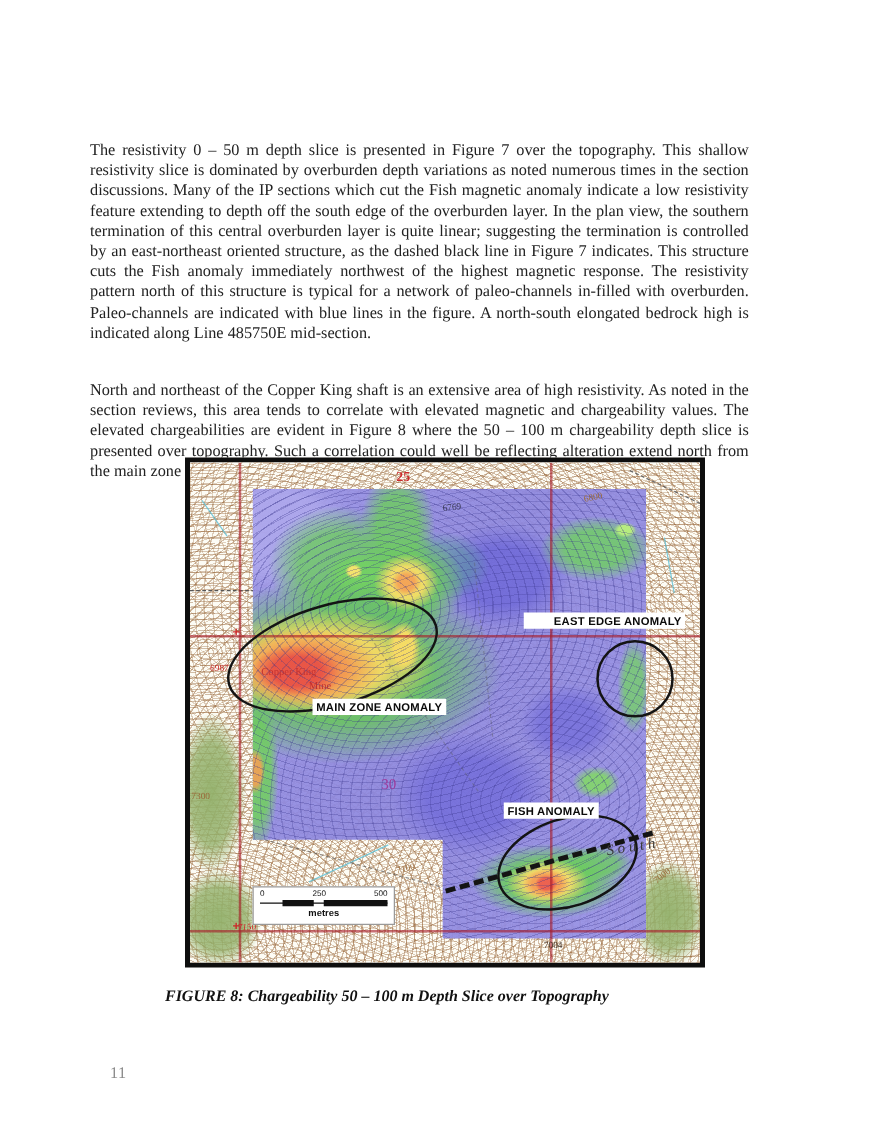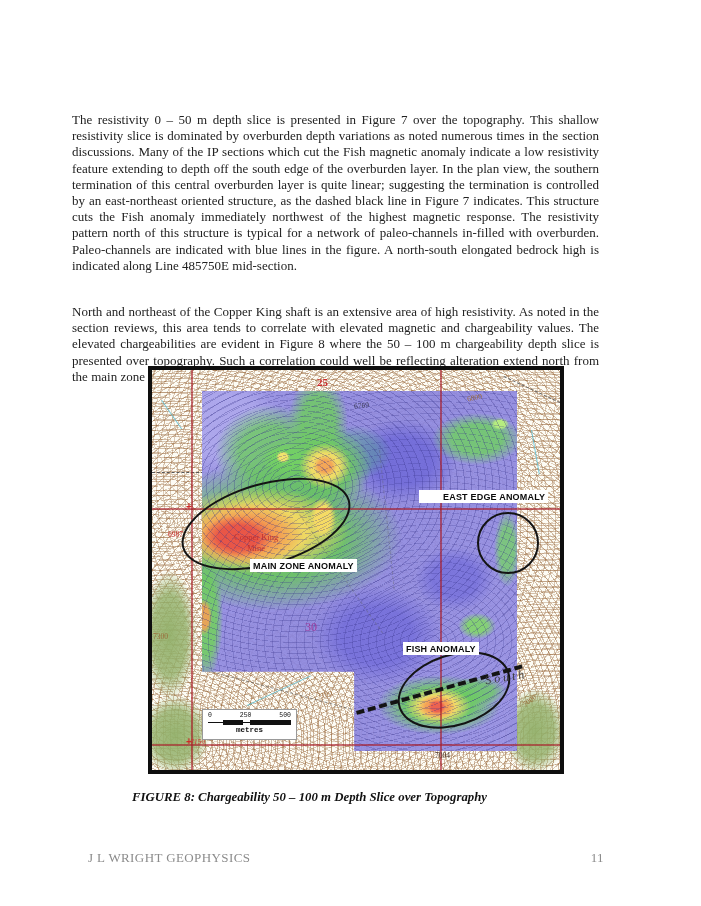--- a/index.html
+++ b/index.html
@@ -67,22 +67,22 @@
   .cross{color:#cc2a2a;font:bold 10px "Liberation Sans",sans-serif;}
   .ellipse{border:2.6px solid #141414;border-radius:50%;box-sizing:border-box;}
   .structline{border-top:4.5px dashed #141414;transform-origin:left top;}
   .anom-label{background:#ffffff;color:#0a0a0a;font:bold 9px "Liberation Sans",sans-serif;
               letter-spacing:.2px;padding:1.5px 3px;white-space:nowrap;}
   .elev{font-family:"Liberation Serif",serif;font-size:7.5px;white-space:nowrap;}
   .red-elev{color:#cc2a2a;}
   .brown-elev{color:#9a6a3a;}
   .south-label{font:italic 12px "Liberation Serif",serif;color:#3a3a3a;letter-spacing:3px;transform:rotate(-9deg);}
   .ck{color:#c03030;font-size:8.5px;font-family:"Liberation Serif",serif;white-space:nowrap;}
-  .scalebox{left:50px;top:339px;width:95px;height:31px;background:#ffffff;border:1px solid #999;
-            box-sizing:border-box;font-family:Liberation Mono, monospace;}
+  .scalebox{left:50px;top:339px;width:114px;height:31px;background:#ffffff;border:1px solid #999;
+            box-sizing:border-box;font-family:Liberation Sans, sans-serif;}
   .sb-nums{display:flex;justify-content:space-between;font-size:6.5px;color:#111;padding:2px 5px 0 5px;}
   .sb-bar{position:relative;margin:1px 5px 0 5px;height:5px;}
   .sb-base{position:absolute;left:0;top:2px;width:100%;height:1px;background:#111;}
   .sb-b1{position:absolute;left:18%;width:24%;top:0;height:5px;background:#111;}
   .sb-b2{position:absolute;left:50%;width:50%;top:0;height:5px;background:#111;}
   .sb-unit{text-align:center;font-size:7.5px;font-weight:bold;color:#111;margin-top:1px;}
   .caption{position:absolute;left:0;top:790px;width:619px;text-align:center;
            font-weight:bold;font-style:italic;font-size:12.8px;color:#111;}
   .footer{position:absolute;left:88px;right:97px;top:850px;display:flex;
           justify-content:space-between;font-size:13px;color:#8b8b8b;letter-spacing:.4px;}
@@ -126,21 +126,21 @@
       <div class="abs ellipse" style="left:27px;top:113px;width:174px;height:82px;transform:rotate(-16deg);"></div>
       <div class="abs ellipse" style="left:325px;top:142px;width:62px;height:62px;"></div>
       <div class="abs ellipse" style="left:244px;top:284px;width:116px;height:72px;transform:rotate(-18deg);"></div>
       <div class="abs structline" style="left:204px;top:341px;width:172px;transform:rotate(-15.7deg);"></div>
 
       <div class="abs anom-label" style="left:267px;top:120px;padding-left:24px;">EAST EDGE ANOMALY</div>
       <div class="abs anom-label" style="left:98px;top:189px;">MAIN ZONE ANOMALY</div>
       <div class="abs anom-label" style="left:251px;top:272px;">FISH ANOMALY</div>
       <div class="abs south-label" style="left:333px;top:300px;">South</div>
 
-      <div class="abs ck" style="left:82px;top:162px;text-align:center;">Copper King</div>
+      <div class="abs ck" style="left:57px;top:162px;text-align:center;">Copper King</div>
       <div class="abs ck" style="left:95px;top:173px;">Mine</div>
       <div class="abs red-elev" style="left:165px;top:6px;font:bold 11px 'Liberation Serif',serif;">25</div>
       <div class="abs" style="left:153px;top:250px;font:12px 'Liberation Serif',serif;color:#9c3a9c;text-align:center;">30</div>
       <div class="abs elev" style="left:202px;top:31px;color:#3a3a55;transform:rotate(-6deg);">6769</div>
       <div class="abs elev brown-elev" style="left:315px;top:23px;transform:rotate(-12deg);">6800</div>
       <div class="abs elev red-elev" style="left:16px;top:128px;margin-top:32px;">6987</div>
       <div class="abs elev brown-elev" style="left:1px;top:262px;">7300</div>
       <div class="abs elev brown-elev" style="left:165px;top:320px;transform:rotate(-12deg);">7100</div>
       <div class="abs elev brown-elev" style="left:370px;top:326px;transform:rotate(-38deg);">7000</div>
       <div class="abs elev" style="left:283px;top:381px;color:#44342a;">7004</div>
@@ -159,17 +159,16 @@
         </div>
         <div class="sb-unit">metres</div>
       </div>
 
     </div>
   </div>
 
   <div class="caption">FIGURE 8: Chargeability 50 – 100 m Depth Slice over Topography</div>
 
   <div class="footer">
-    <span>J L WRIGHT GEOPHYSICS</span>
     <span>11</span>
   </div>
 
 </div>
 
 </body></html>

